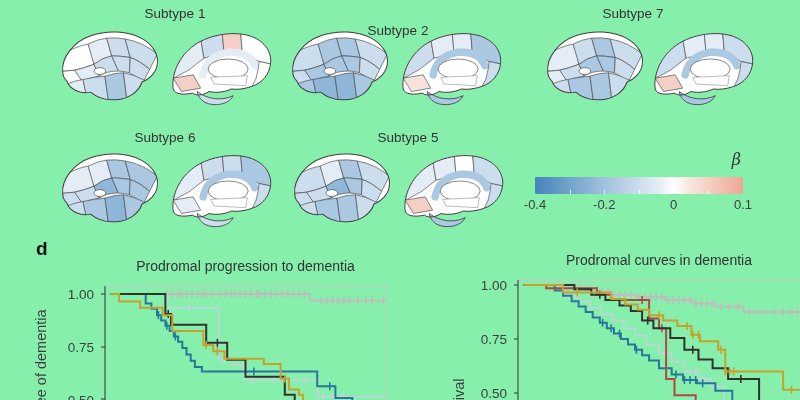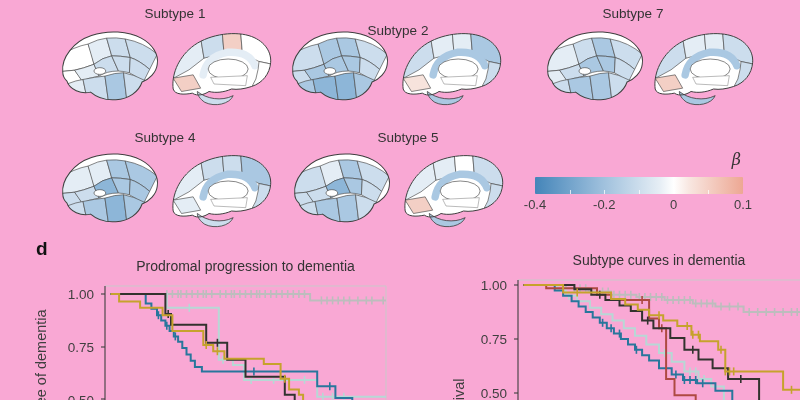--- a/index.html
+++ b/index.html
@@ -1,16 +1,16 @@
 <!DOCTYPE html>
 <html><head>
 <meta charset="utf-8">
 <style>
   html,body{margin:0;padding:0;background:#ffffff;}
-  #fig{position:relative;width:800px;height:400px;background:#f9a8d4;overflow:hidden;
+  #fig{position:relative;width:800px;height:400px;background:#86efac;overflow:hidden;
        font-family:"Liberation Sans","DejaVu Sans",sans-serif;color:#3a3a3a;}
   .abs{position:absolute;}
   .subtitle{font-size:13.5px;color:#333;text-align:center;width:160px;}
   .cbar{height:17px;border-radius:1px;}
   .cbar-tick{position:absolute;font-size:13px;color:#3f3f3f;transform:translateX(-50%);}
   .cbar-minor{position:absolute;bottom:0;width:1px;height:4px;background:rgba(255,255,255,.75);}
   .beta{font-size:16px;font-style:italic;color:#333;font-family:"DejaVu Serif",serif;}
   .dlab{font-size:19px;font-weight:bold;color:#111;}
   .ptitle{font-size:14px;color:#333;text-align:center;}
   .ytick{font-size:13.5px;color:#3f3f3f;width:42px;text-align:right;}
@@ -169,21 +169,21 @@
             <path d="M41,55 Q45,33 70,28 Q96,26 103,44" fill="none" stroke="#aac8e2" stroke-width="9" stroke-linecap="round"></path>
             <path d="M108,39 L132,44 L132,82 L98,72 Q106,60 107,48 Z" fill="#ccdded" stroke="#4c4c4c" stroke-width="0.8" stroke-linejoin="round"></path>
             <path d="M5,59 L29,55 L38,71 L15,75 Z" fill="#f3cfc5" stroke="#4c4c4c" stroke-width="0.8" stroke-linejoin="round"></path>
       <ellipse cx="71" cy="48" rx="24" ry="12" fill="#ffffff" stroke="#4c4c4c" stroke-width="0.8"></ellipse>
       <path d="M50,58 L94,56 L92,68 L54,66 Z" fill="#ffffff" stroke="#777" stroke-width="0.6"></path>
     </g>
     <path d="M34,75 C45,84 63,87 77,80 C73,90 55,94 43,88 C37,84 34,79 34,75 Z" fill="#aac8e2" stroke="#3f3f3f" stroke-width="1"></path>
     <path d="M5,72 C3,56 10,36 27,22 C45,7 76,2 96,8 C113,13 123,26 122,40 C121,54 112,65 99,69 C90,72 82,73 75,72 C66,76 56,77 48,75 C42,79 34,81 28,77 C18,79 7,79 5,72 Z" fill="none" stroke="#3f3f3f" stroke-width="1.2"></path>
         </svg>
       </div>
-      <div class="abs subtitle" style="left: 85px; top: 130px;">Subtype 4</div>
+      <div class="abs subtitle" style="left: 85px; top: 130px;">Subtype 6</div>
       <div class="abs" style="left: 54px; top: 150px;">
         <svg viewBox="0 0 132 96" width="112" height="81">
     <defs>
             <clipPath id="lcl3">
               <path d="M10,52 C8,35 23,16 44,9 C64,2 88,4 103,12 C116,19 124,31 122,43 C121,53 112,61 104,64 C100,76 88,84 73,85 C60,86 50,82 43,76 C32,79 18,73 15,63 C11,59 10,56 10,52 Z"></path>
             </clipPath>
           </defs>
     <path d="M10,52 C8,35 23,16 44,9 C64,2 88,4 103,12 C116,19 124,31 122,43 C121,53 112,61 104,64 C100,76 88,84 73,85 C60,86 50,82 43,76 C32,79 18,73 15,63 C11,59 10,56 10,52 Z" fill="#ffffff"></path>
     <g clip-path="url(#lcl3)">
             <path d="M4,34 Q24,22 40,19 Q45,31 47,43 Q34,48 24,50 L4,52 Z" fill="#e4edf5" stroke="#4c4c4c" stroke-width="0.8" stroke-linejoin="round"></path>
@@ -368,21 +368,21 @@
           <line x1="230.8" y1="98.2" x2="230.8" y2="106.2" stroke="#28769c" stroke-width="1.6"></line>
           <polyline points="11.6,10.0 66.4,10.0 66.4,30.1 72.0,30.1 72.0,40.7 107.2,40.7 107.2,58.8 128.2,58.8 128.2,75.7 146.5,75.7 146.5,92.7 185.8,92.7 185.8,110.7 195.7,110.7 195.7,124.5" fill="none" stroke="#32322e" stroke-width="2"></polyline>
           <line x1="69.2" y1="26.1" x2="69.2" y2="34.1" stroke="#32322e" stroke-width="1.6"></line>
           <line x1="118.4" y1="54.8" x2="118.4" y2="62.8" stroke="#32322e" stroke-width="1.6"></line>
           <polyline points="11.6,10.0 20.1,10.0 20.1,17.4 41.1,17.4 41.1,23.8 63.6,23.8 63.6,31.2 73.4,31.2 73.4,47.1 104.3,47.1 104.3,60.9 114.2,60.9 114.2,67.2 125.4,67.2 125.4,74.7 164.8,74.7 164.8,80.0 181.6,80.0 181.6,94.8 190.1,94.8 190.1,105.4 199.9,105.4 199.9,110.7 204.1,110.7 204.1,124.5" fill="none" stroke="#c6a22c" stroke-width="2"></polyline>
           <line x1="107.2" y1="56.9" x2="107.2" y2="64.9" stroke="#c6a22c" stroke-width="1.6"></line>
           <line x1="118.4" y1="63.2" x2="118.4" y2="71.2" stroke="#c6a22c" stroke-width="1.6"></line>
           <line x1="185.8" y1="90.8" x2="185.8" y2="98.8" stroke="#c6a22c" stroke-width="1.6"></line>
         </svg>
       </div>
-      <div class="abs ptitle" style="left: 518px; top: 252px; width: 282px;">Subtype curves in dementia</div>
+      <div class="abs ptitle" style="left: 518px; top: 252px; width: 282px;">Prodromal curves in dementia</div>
       <div class="abs ytick" style="left: 465px; top: 278px;">1.00</div>
       <div class="abs ytick" style="left: 465px; top: 332px;">0.75</div>
       <div class="abs ytick" style="left: 465px; top: 386px;">0.50</div>
       <div class="abs ylab" style="left: 451px; top: 430px;">Survival</div>
       <div class="abs" style="left: 512px; top: 278px;">
         <svg width="288" height="122" viewBox="0 0 288 122">
           <line x1="6" y1="2" x2="288" y2="2" stroke="#c9c9c9" stroke-width="1"></line>
           <line x1="6" y1="2" x2="6" y2="122" stroke="#3f3f3f" stroke-width="1.1"></line>
           <line x1="2" y1="7" x2="6" y2="7" stroke="#3f3f3f" stroke-width="1.1"></line>
           <line x1="2" y1="61" x2="6" y2="61" stroke="#3f3f3f" stroke-width="1.1"></line>

